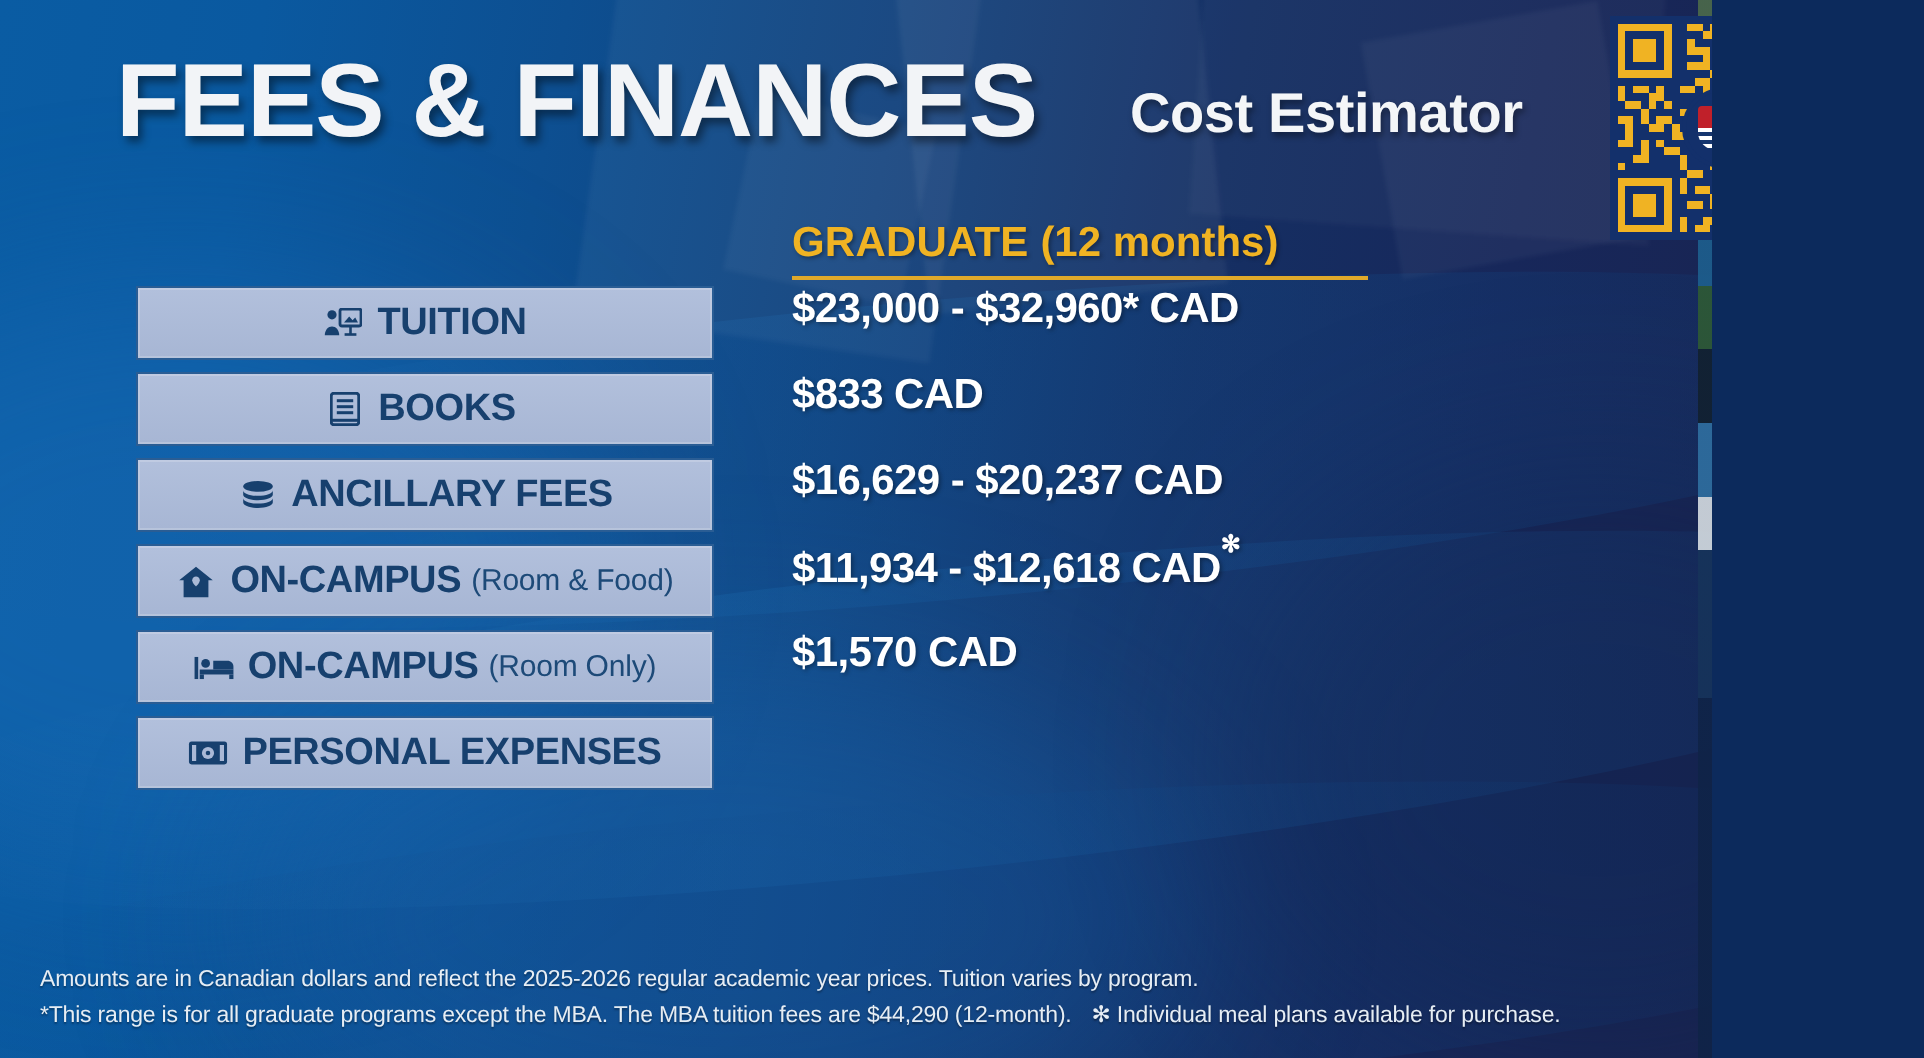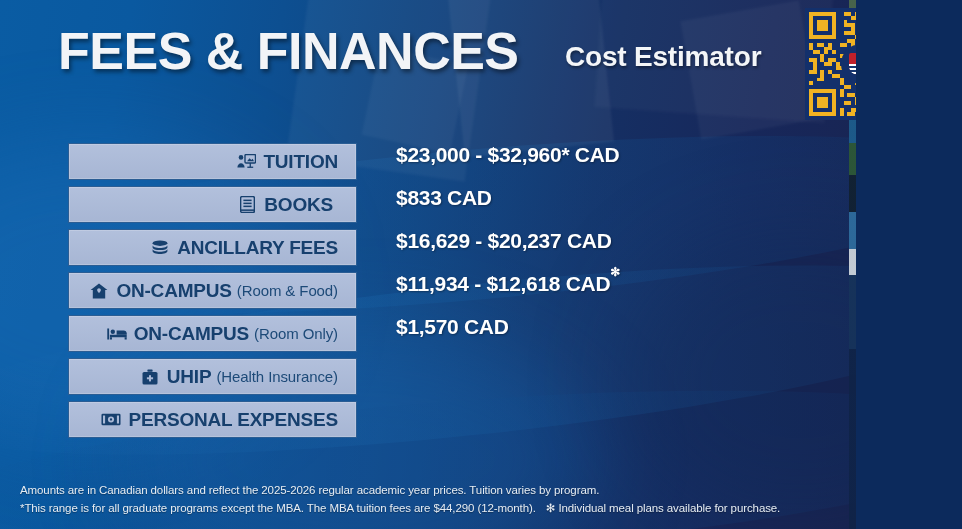--- a/index.html
+++ b/index.html
@@ -167,23 +167,23 @@
     width: 289px;
   }
   .label-row {
     height: 37px;
     margin-bottom: 6px;
     background: linear-gradient(180deg, #b2c0dc 0%, #a7b6d4 100%);
     border: 1px solid #2a5d94;
     box-shadow: inset 0 0 0 1px rgba(255,255,255,0.18);
     display: flex;
     align-items: center;
-    justify-content: flex-end;
+    justify-content: center;
     box-sizing: border-box;
-    padding: 0 18px;
+    padding: 0 4px;
   }
   .label-row .ico {
     display: inline-flex;
     align-items: center;
     justify-content: center;
     width: 20px; height: 18px;
     margin-right: 7px;
     flex: 0 0 auto;
     color: #17406e;
   }
@@ -396,20 +396,27 @@
           <rect x="27" y="8" width="1" height="1"></rect>
       </g>
     </svg>
     <div class="qr-logo">
       <div class="crest">
         <div class="waves"></div>
       </div>
     </div>
   </div>
 
+  <div class="col-head">
+    <div class="ch-text">
+      <span>GRADUATE</span>
+      <span class="months">(12 months)</span>
+    </div>
+    <div class="ch-rule"></div>
+  </div>
 
   <div class="rows">
 
     <div class="label-row">
       <span class="ico">
         <svg width="19" height="15" viewBox="0 0 19 15">
             <rect x="8" y="0.5" width="10.5" height="8.5" rx="1" fill="none" stroke="#17406e" stroke-width="1.4"></rect>
             <path d="M10 7.3 L12.6 4.2 L14.3 6.1 L15.6 4.8 L17 7.3 Z"></path>
             <circle cx="4" cy="3.4" r="2.3"></circle>
             <path d="M0.4 13.6c0-2.7 1.7-4.4 3.6-4.4s3.6 1.7 3.6 4.4z"></path>
@@ -464,32 +471,20 @@
             <path d="M10.1 3.2h7.4c1.9 0 3.2 1.3 3.2 3.1v1.5H10.1z"></path>
             <rect x="3" y="7.8" width="17.7" height="2.6"></rect>
             <rect x="18.5" y="10.4" width="2.2" height="2.4"></rect>
             <rect x="3" y="10.4" width="2.2" height="2.4"></rect>
           </svg>
       </span>
       <span class="txt">ON-CAMPUS</span>
       <span class="sub">(Room Only)</span>
     </div>
 
-    <div class="label-row">
-      <span class="ico">
-        <svg width="16" height="16" viewBox="0 0 16 16">
-            <rect x="5.4" y="0.4" width="5.2" height="2.3" rx="0.6"></rect>
-            <rect x="0.5" y="2.9" width="15" height="12.6" rx="1.6"></rect>
-            <rect x="7" y="6.2" width="2" height="6.2" fill="#aab9d6"></rect>
-            <rect x="4.9" y="8.3" width="6.2" height="2" fill="#aab9d6"></rect>
-          </svg>
-      </span>
-      <span class="txt">UHIP</span>
-      <span class="sub">(Health Insurance)</span>
-    </div>
 
     <div class="label-row">
       <span class="ico">
         <svg width="21" height="13" viewBox="0 0 21 13">
             <rect x="0.5" y="0.5" width="20" height="12" rx="1.4"></rect>
             <circle cx="10.5" cy="6.5" r="3.2" fill="#aab9d6"></circle>
             <circle cx="10.5" cy="6.5" r="1.2"></circle>
             <rect x="2.1" y="2.3" width="2.2" height="8.4" fill="#aab9d6"></rect>
             <rect x="16.7" y="2.3" width="2.2" height="8.4" fill="#aab9d6"></rect>
           </svg>

